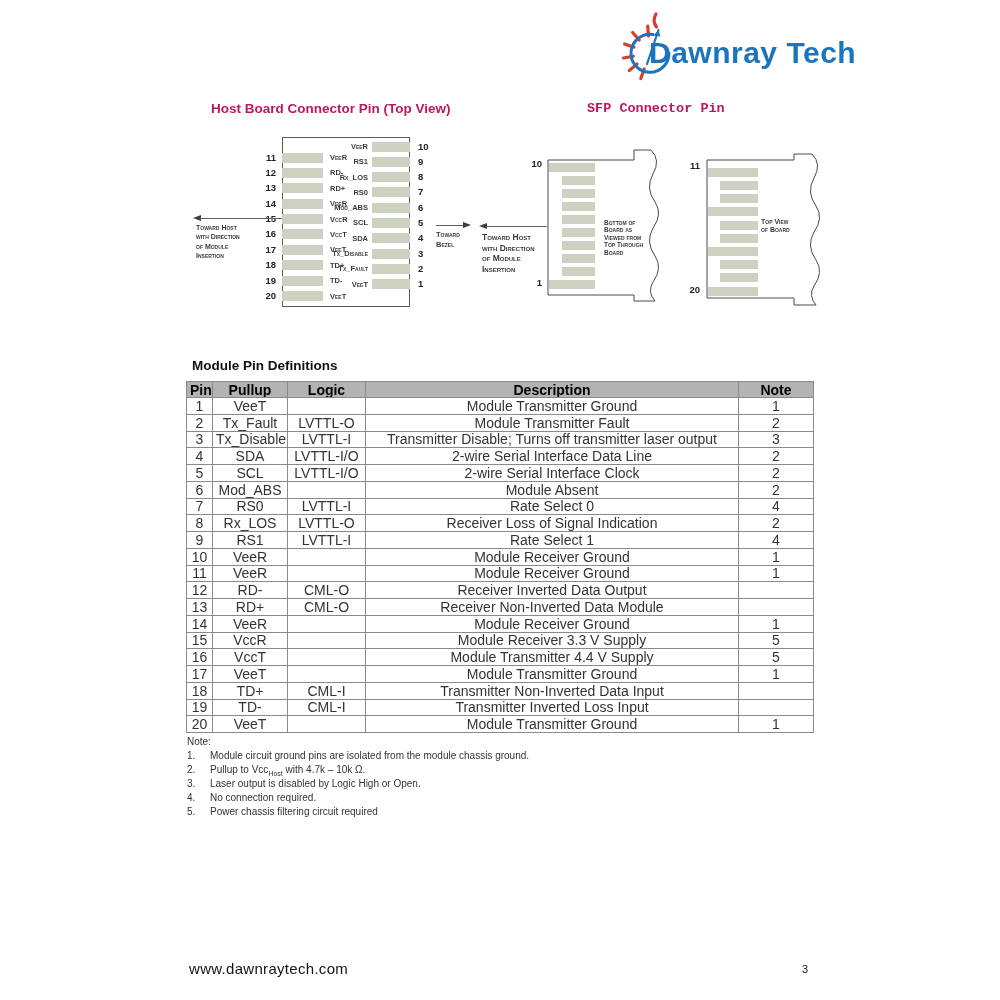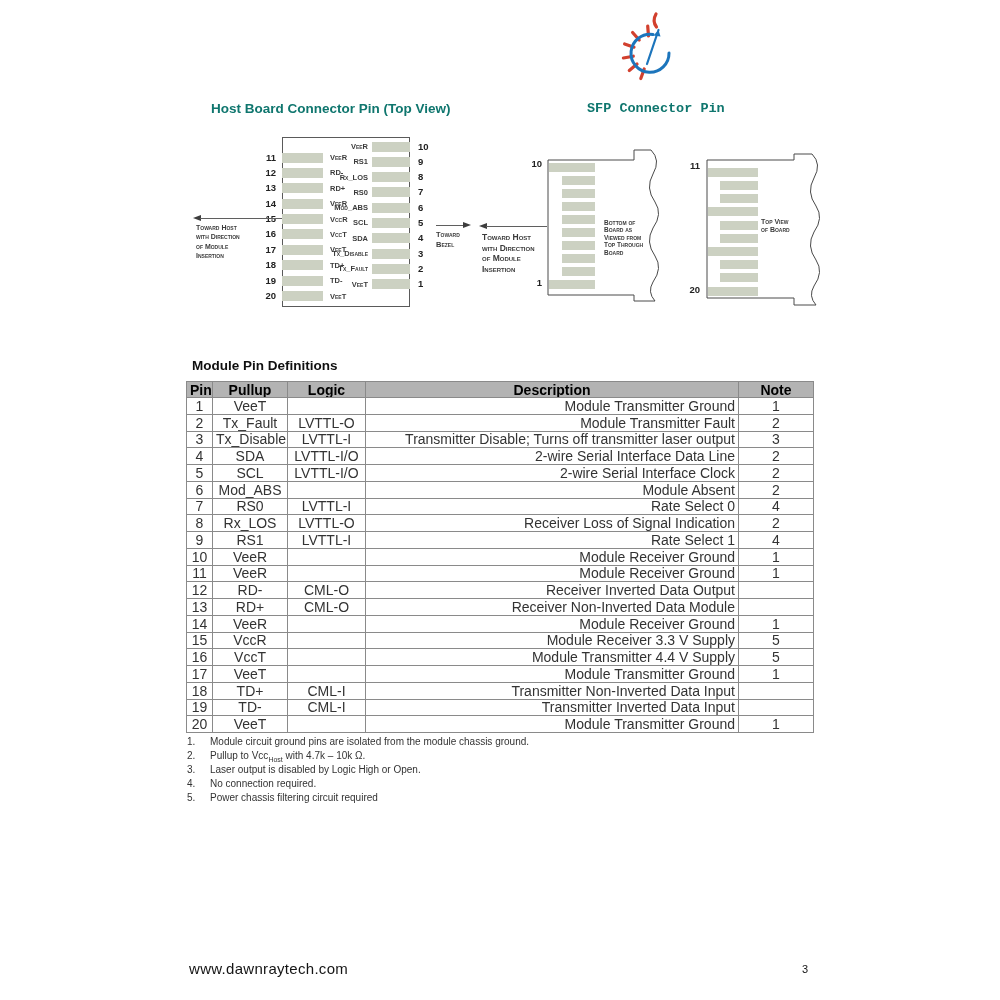--- a/index.html
+++ b/index.html
@@ -5,21 +5,21 @@
   html,body{margin:0;padding:0;background:#fff;}
   .page{position:relative;width:1000px;height:1000px;background:#fff;overflow:hidden;
         font-family:"Liberation Sans",sans-serif;color:#333;}
   .abs{position:absolute;}
 
   
   .logo-text{position:absolute;left:649px;top:36px;font-size:30px;font-weight:bold;
              color:#1c75bc;letter-spacing:.5px;}
 
   
-  .dg-title{position:absolute;font-size:13.5px;font-weight:bold;color:#0f766e;white-space:nowrap;}
+  .dg-title{position:absolute;font-size:13.5px;font-weight:bold;color:#be185d;white-space:nowrap;}
 
   
   .host-box{position:absolute;left:282px;top:137px;width:128px;height:170px;
             border:1px solid #5a5a5a;background:#fff;box-sizing:border-box;}
   .hc-rail{position:absolute;}
   .hc-row{position:relative;height:15.4px;}
   .hc-row-r{position:relative;height:15.3px;}
   .hc-num{position:absolute;top:.5px;font-size:9.5px;font-weight:bold;color:#222;}
   .hc-pad{position:absolute;top:1.5px;height:10px;background:#ccd1c2;}
   .hc-label{position:absolute;top:2px;font-size:7.5px;font-weight:bold;color:#3b3b3b;white-space:nowrap;}
@@ -44,21 +44,21 @@
   .board-cap div{white-space:nowrap;}
 
   
   .tbl-title{position:absolute;left:192px;top:358px;font-size:13.5px;font-weight:bold;color:#101010;}
   table.pins{position:absolute;left:186px;top:381px;width:627px;border-collapse:collapse;
              table-layout:fixed;font-size:14px;color:#333;}
   table.pins th,table.pins td{border:1px solid #8a8a8a;height:15.75px;padding:0 3px;
              overflow:hidden;white-space:nowrap;line-height:1;}
   table.pins th{background:#b3b3b3;color:#000;font-weight:bold;text-align:center;height:15px;}
   td.tc{text-align:center;}
-  td.tl{text-align:right;padding-left:8px;}
+  td.tl{text-align:center;padding-left:8px;}
 
   
   .notes{position:absolute;left:187px;top:736px;font-size:10px;color:#333;}
   .note-head{height:14px;}
   .note-item{display:flex;height:14px;}
   .note-num{width:23px;flex:0 0 23px;}
   .note-sub{font-size:7px;}
 
   
   .footer-url{position:absolute;left:189px;top:960px;font-size:15px;color:#141414;letter-spacing:.3px;}
@@ -76,20 +76,21 @@
       <path d="M12.6,36 L22,39.2"></path>
       <path d="M11.4,50 L21.3,48.2"></path>
       <path d="M17.3,62.5 L25,56"></path>
       <path d="M28.8,70.5 L32.2,61"></path>
       <path d="M44,6 Q40,13 44.5,19"></path>
     </g>
     <path d="M41,26.5 A19,19 0 1 0 57,45" fill="none" stroke="#1c75bc" stroke-width="3" stroke-linecap="round"></path>
     <path d="M35,56 L46.5,22" fill="none" stroke="#1c75bc" stroke-width="2.2" stroke-linecap="round"></path>
     <path d="M46.5,22 L41.5,27.5 L48.5,28.5 Z" fill="#1c75bc"></path>
   </svg>
+  <div class="logo-text">Dawnray Tech</div>
 
   <div class="dg-title" style="left:211px;top:101px;">Host Board Connector Pin (Top View)</div>
   <div class="dg-title" style="left:587px;top:101px;font-family:Liberation Mono, monospace;">SFP Connector Pin</div>
 
   <div class="host-box"></div>
 
   <div class="hc-rail" style="left:254px;top:151px;">
 
       <div class="hc-row">
         <span class="hc-num" style="left:0;width:22px;text-align:right;">11</span>
@@ -451,36 +452,37 @@
           <td class="tc">TD+</td>
           <td class="tc">CML-I</td>
           <td class="tl">Transmitter Non-Inverted Data Input</td>
           <td class="tc"></td>
         </tr>
 
         <tr>
           <td class="tc">19</td>
           <td class="tc">TD-</td>
           <td class="tc">CML-I</td>
-          <td class="tl">Transmitter Inverted Data Input</td>
+          <td class="tl">Transmitter Inverted Loss Input</td>
           <td class="tc"></td>
         </tr>
 
         <tr>
           <td class="tc">20</td>
           <td class="tc">VeeT</td>
           <td class="tc"></td>
           <td class="tl">Module Transmitter Ground</td>
           <td class="tc">1</td>
         </tr>
 
     </tbody>
   </table>
 
   <div class="notes">
+    <div class="note-head">Note:</div>
     <div>
 
         <div class="note-item">
           <span class="note-num">1.</span>
           <span class="note-text"><span>Module circuit ground pins are isolated from the module chassis ground.</span><sub class="note-sub"></sub><span></span></span>
         </div>
 
         <div class="note-item">
           <span class="note-num">2.</span>
           <span class="note-text"><span>Pullup to Vcc</span><sub class="note-sub">Host</sub><span> with 4.7k – 10k Ω.</span></span>

